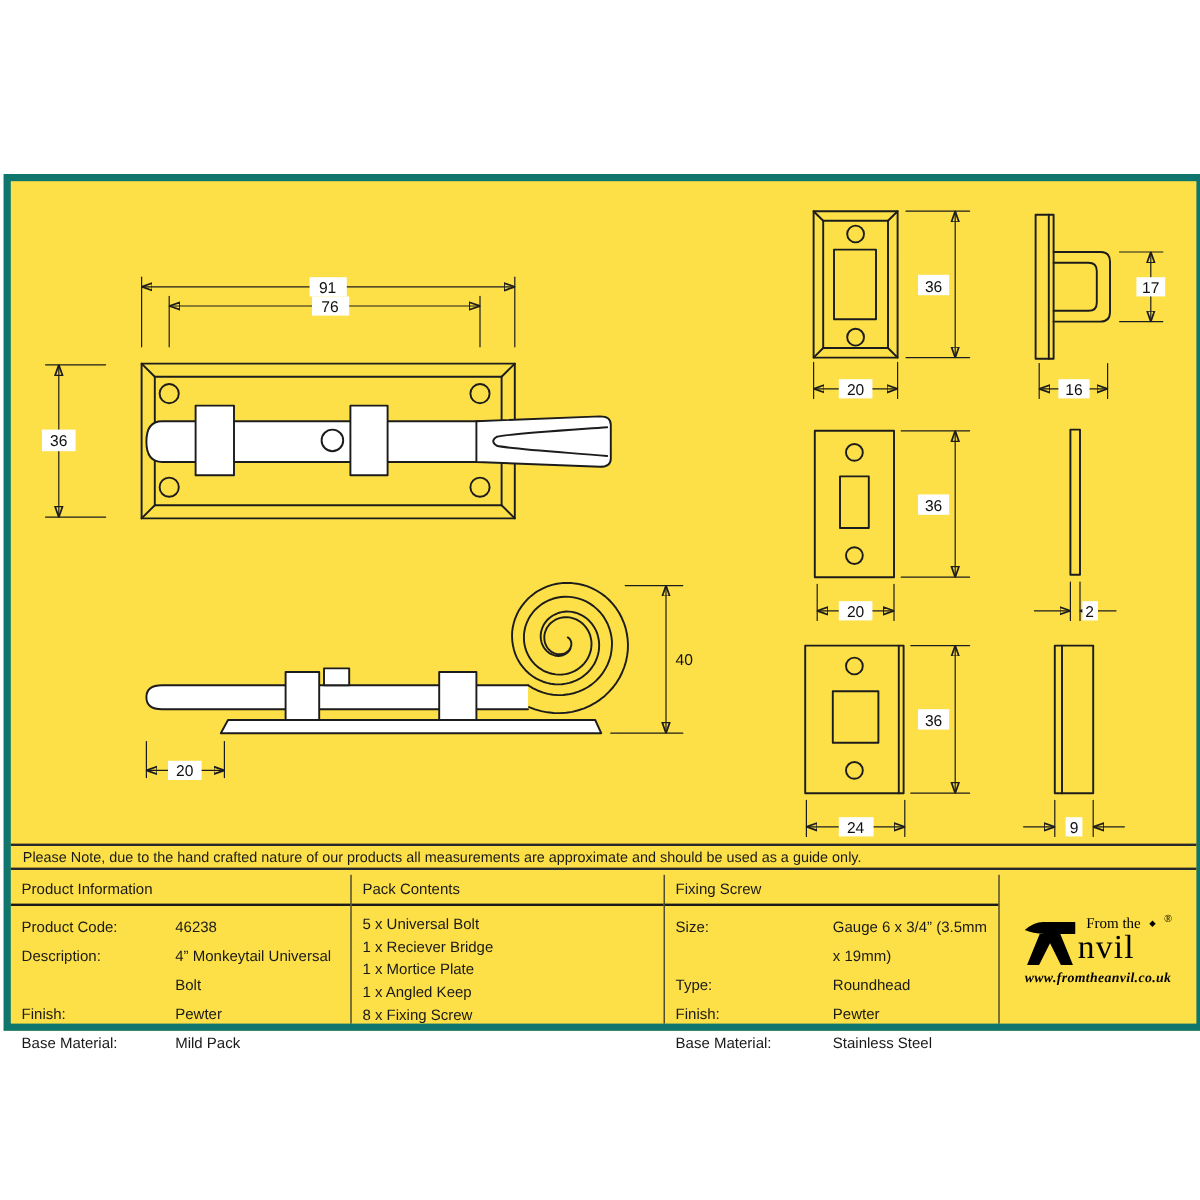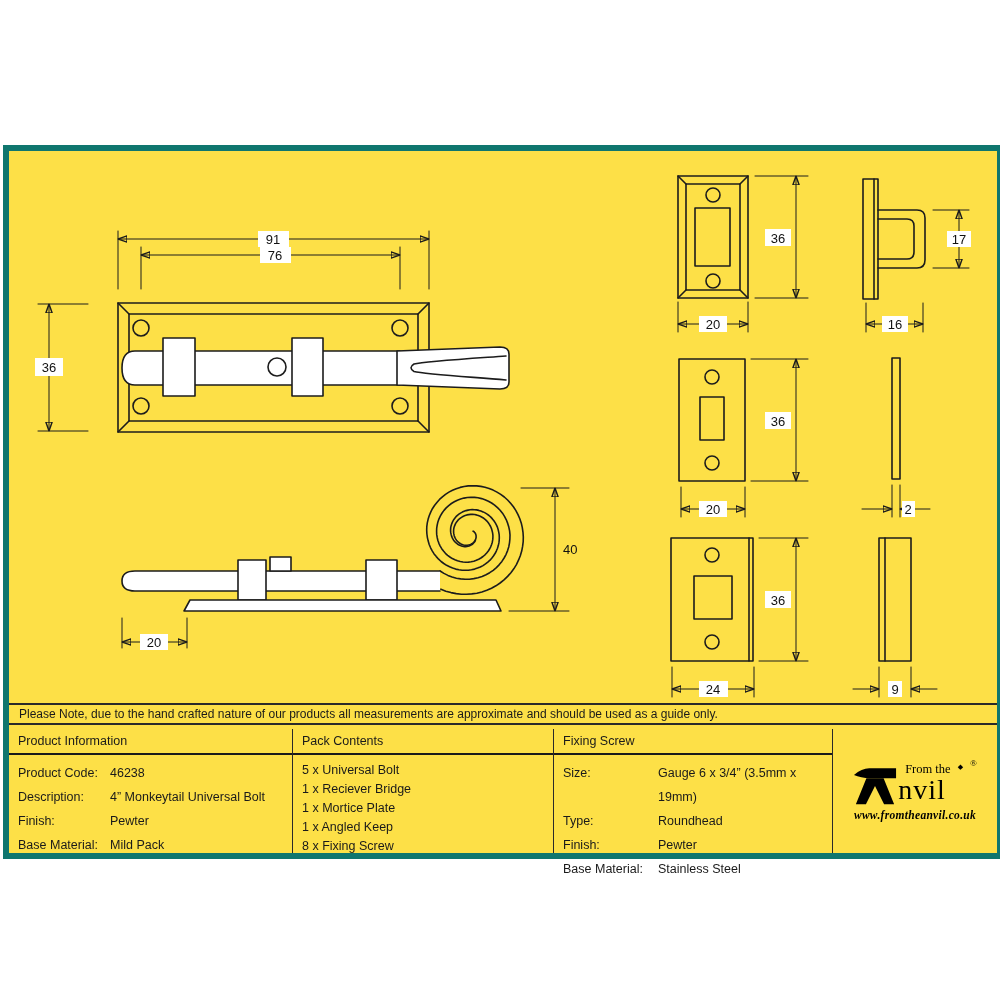--- a/index.html
+++ b/index.html
@@ -14,28 +14,28 @@
   .drawing-svg text{font-family:"Liberation Sans",sans-serif;font-size:13px;fill:#111;stroke:none;}
   .drawing-svg .lblbg{fill:#fff;stroke:none;}
   .notebar{position:absolute;left:0;top:552px;width:100%;height:22px;border-top:2px solid #2a2a2a;border-bottom:2px solid #2a2a2a;
            display:flex;align-items:center;box-sizing:border-box;padding-left:10px;font-size:12px;}
   .spec-table{position:absolute;left:0;top:578px;right:0;bottom:0;display:flex;}
   .col{box-sizing:border-box;border-right:1.6px solid #2a2a2a;display:flex;flex-direction:column;}
   .col1{width:284px;}.col2{width:261px;}.col3{width:279px;}
   .col4{flex:1;border-right:none;display:flex;align-items:center;justify-content:center;}
   .hdr{height:24px;border-bottom:2.5px solid #1a1a1a;display:flex;align-items:center;padding-left:9px;font-size:12.5px;flex:none;}
   .cellbody{padding:6px 4px 0 9px;font-size:12.5px;}
-  .kv{display:grid;grid-template-columns:92px 1fr;line-height:24px;}
+  .kv{display:grid;grid-template-columns:92px 1fr;line-height:24px;gap:36px;}
   .col3 .kv{grid-template-columns:95px 1fr;}
   .packlist{line-height:19px;}
   
   .logo{display:flex;flex-direction:column;align-items:center;color:#000;}
   .logo-row{display:flex;align-items:flex-end;}
   .logo-text{position:relative;display:flex;flex-direction:column;align-items:flex-start;}
-  .logo-top{font-family:"Liberation Serif",serif;font-size:12.5px;display:flex;align-items:flex-start;gap:7px;margin-left:8px;margin-bottom:-2px;}
+  .logo-top{font-family:"Liberation Serif",serif;font-size:12.5px;display:flex;align-items:center;gap:7px;margin-left:8px;margin-bottom:-2px;}
   .diamond{font-size:7px;position:relative;top:1px;}
   .reg{font-size:9px;position:relative;top:-4px;}
   .logo-word{font-family:"Liberation Serif",serif;font-size:28px;line-height:30px;letter-spacing:1px;margin-left:1px;}
   .logo-url{font-family:Liberation Serif, serif;font-style:italic;font-weight:bold;font-size:11.5px;margin-top:4px;letter-spacing:0.3px;}
 </style>
 </head>
 <body>
 
 <div class="page">
   <div class="sheet">

